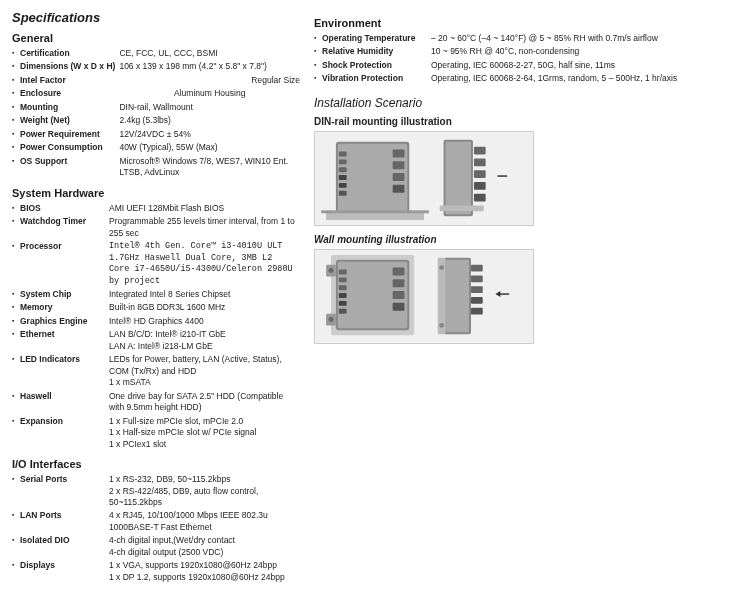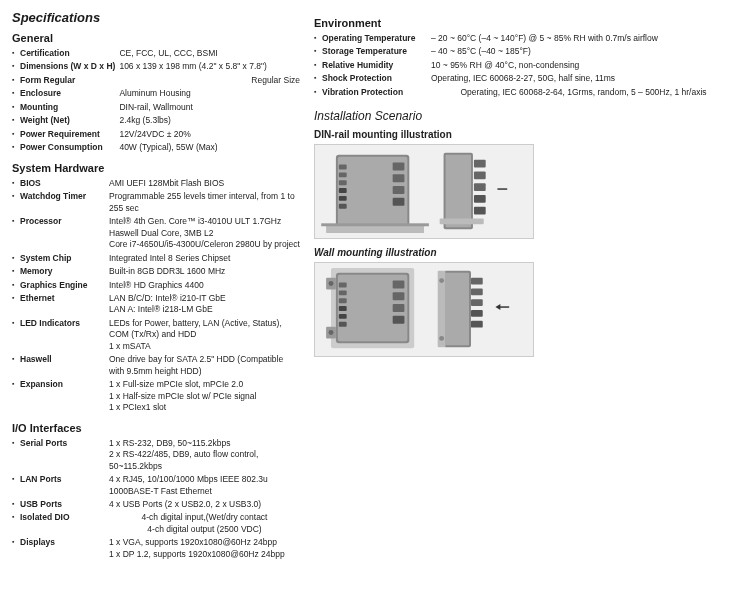--- a/index.html
+++ b/index.html
@@ -177,60 +177,64 @@
         <tbody id="general-tbody">
             <tr>
               <td>Certification</td>
               <td style="white-space: pre-line; margin-top: 38px;">CE, FCC, UL, CCC, BSMI</td>
             </tr>
             <tr>
               <td>Dimensions (W x D x H)</td>
               <td style="white-space: pre-line;">106 x 139 x 198 mm (4.2" x 5.8" x 7.8")</td>
             </tr>
             <tr>
-              <td>Form Regular</td>
+              <td>Intel Factor</td>
               <td style="white-space: pre-line; text-align: right;">Regular Size</td>
             </tr>
             <tr>
               <td>Enclosure</td>
-              <td style="white-space: pre-line;">Aluminum Housing</td>
+              <td style="white-space: pre-line; text-align: center;">Aluminum Housing</td>
             </tr>
             <tr>
               <td>Mounting</td>
               <td style="white-space: pre-line;">DIN-rail, Wallmount</td>
             </tr>
             <tr>
               <td>Weight (Net)</td>
               <td style="white-space: pre-line;">2.4kg (5.3lbs)</td>
             </tr>
             <tr>
               <td>Power Requirement</td>
-              <td style="white-space: pre-line;">12V/24VDC ± 20%</td>
+              <td style="white-space: pre-line;">12V/24VDC ± 54%</td>
             </tr>
             <tr>
               <td>Power Consumption</td>
               <td style="white-space: pre-line;">40W (Typical), 55W (Max)</td>
+            </tr>
+            <tr>
+              <td>OS Support</td>
+              <td style="white-space: pre-line;">Microsoft® Windows 7/8, WES7, WIN10 Ent. LTSB, AdvLinux</td>
             </tr>
           </tbody>
       </table>
 
       <h2 class="section-title section-divider">System Hardware</h2>
       <table class="spec-table">
         <tbody id="syshw-tbody">
             <tr>
               <td>BIOS</td>
               <td style="white-space: pre-line;">AMI UEFI 128Mbit Flash BIOS</td>
             </tr>
             <tr>
               <td>Watchdog Timer</td>
               <td style="white-space: pre-line;">Programmable 255 levels timer interval, from 1 to 255 sec</td>
             </tr>
             <tr>
               <td>Processor</td>
-              <td style="white-space: pre-line;">Intel® 4th Gen. Core™ i3-4010U ULT 1.7GHz Haswell Dual Core, 3MB L2
+              <td style="white-space: pre-line; font-family: Liberation Mono, monospace;">Intel® 4th Gen. Core™ i3-4010U ULT 1.7GHz Haswell Dual Core, 3MB L2
 Core i7-4650U/i5-4300U/Celeron 2980U by project</td>
             </tr>
             <tr>
               <td>System Chip</td>
               <td style="white-space: pre-line;">Integrated Intel 8 Series Chipset</td>
             </tr>
             <tr>
               <td>Memory</td>
               <td style="white-space: pre-line;">Built-in 8GB DDR3L 1600 MHz</td>
             </tr>
@@ -267,26 +271,22 @@
             <tr>
               <td>Serial Ports</td>
               <td style="white-space: pre-line;">1 x RS-232, DB9, 50~115.2kbps
 2 x RS-422/485, DB9, auto flow control, 50~115.2kbps</td>
             </tr>
             <tr>
               <td>LAN Ports</td>
               <td style="white-space: pre-line;">4 x RJ45, 10/100/1000 Mbps IEEE 802.3u 1000BASE-T Fast Ethernet</td>
             </tr>
             <tr>
-              <td>USB Ports</td>
-              <td style="white-space: pre-line;">4 x USB Ports (2 x USB2.0, 2 x USB3.0)</td>
-            </tr>
-            <tr>
               <td>Isolated DIO</td>
-              <td style="white-space: pre-line; text-align: center;">4-ch digital input,(Wet/dry contact
+              <td style="white-space: pre-line;">4-ch digital input,(Wet/dry contact
 4-ch digital output (2500 VDC)</td>
             </tr>
             <tr>
               <td>Displays</td>
               <td style="white-space: pre-line;">1 x VGA, supports 1920x1080@60Hz 24bpp
 1 x DP 1.2, supports 1920x1080@60Hz 24bpp</td>
             </tr>
           </tbody>
       </table>
     </div>
@@ -294,34 +294,30 @@
     <div class="right-col">
 
       <h2 class="right-section-title">Environment</h2>
       <table class="env-table">
         <tbody id="env-tbody">
             <tr>
               <td>Operating Temperature</td>
               <td style="white-space: pre-line;">– 20 ~ 60°C (–4 ~ 140°F) @ 5 ~ 85% RH with 0.7m/s airflow</td>
             </tr>
             <tr>
-              <td>Storage Temperature</td>
-              <td style="white-space: pre-line;">– 40 ~ 85°C (–40 ~ 185°F)</td>
-            </tr>
-            <tr>
               <td>Relative Humidity</td>
               <td style="white-space: pre-line; margin-top: 12px;">10 ~ 95% RH @ 40°C, non-condensing</td>
             </tr>
             <tr>
               <td>Shock Protection</td>
               <td style="white-space: pre-line; margin-top: 16px;">Operating, IEC 60068-2-27, 50G, half sine, 11ms</td>
             </tr>
             <tr>
               <td>Vibration Protection</td>
-              <td style="white-space: pre-line; text-align: center;">Operating, IEC 60068-2-64, 1Grms, random, 5 – 500Hz, 1 hr/axis</td>
+              <td style="white-space: pre-line;">Operating, IEC 60068-2-64, 1Grms, random, 5 – 500Hz, 1 hr/axis</td>
             </tr>
           </tbody>
       </table>
 
       <div style="margin-top: 10px;">
         <h2 class="installation-title">Installation Scenario</h2>
 
         <div class="illustration-label">DIN-rail mounting illustration</div>
         <div class="illustration-box din-rail-box">
           <svg viewBox="0 0 220 95" class="device-svg">

